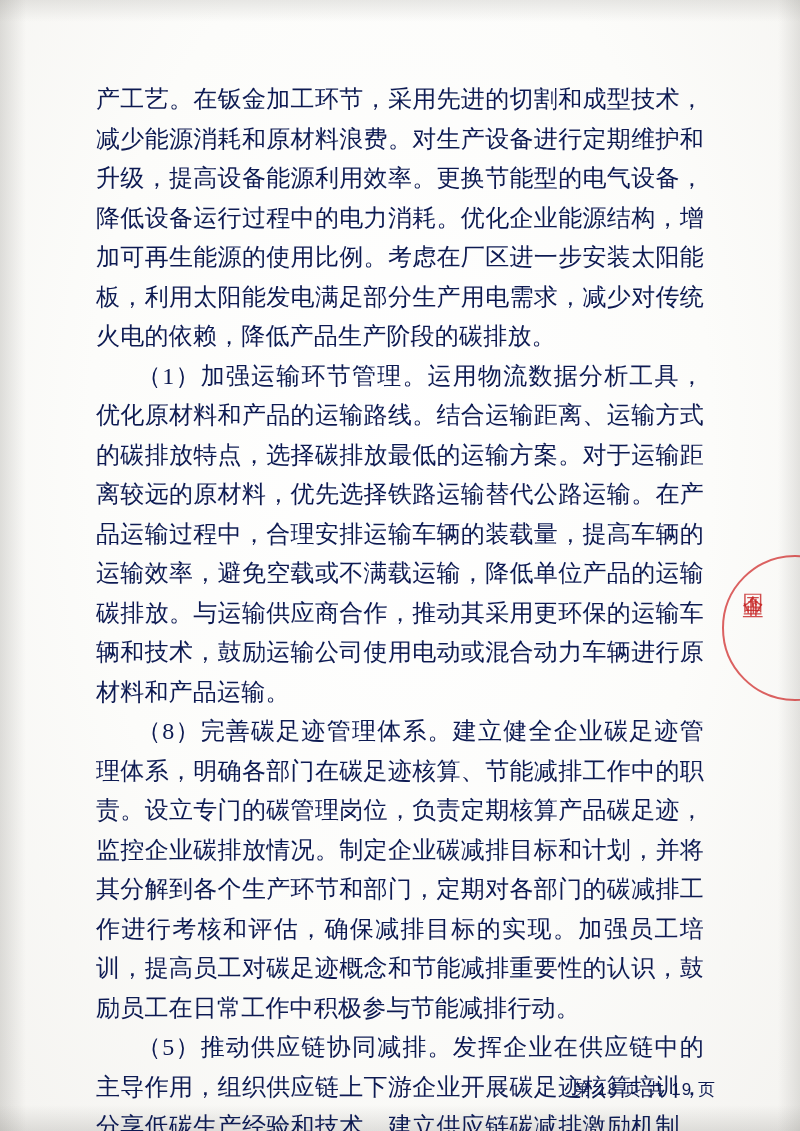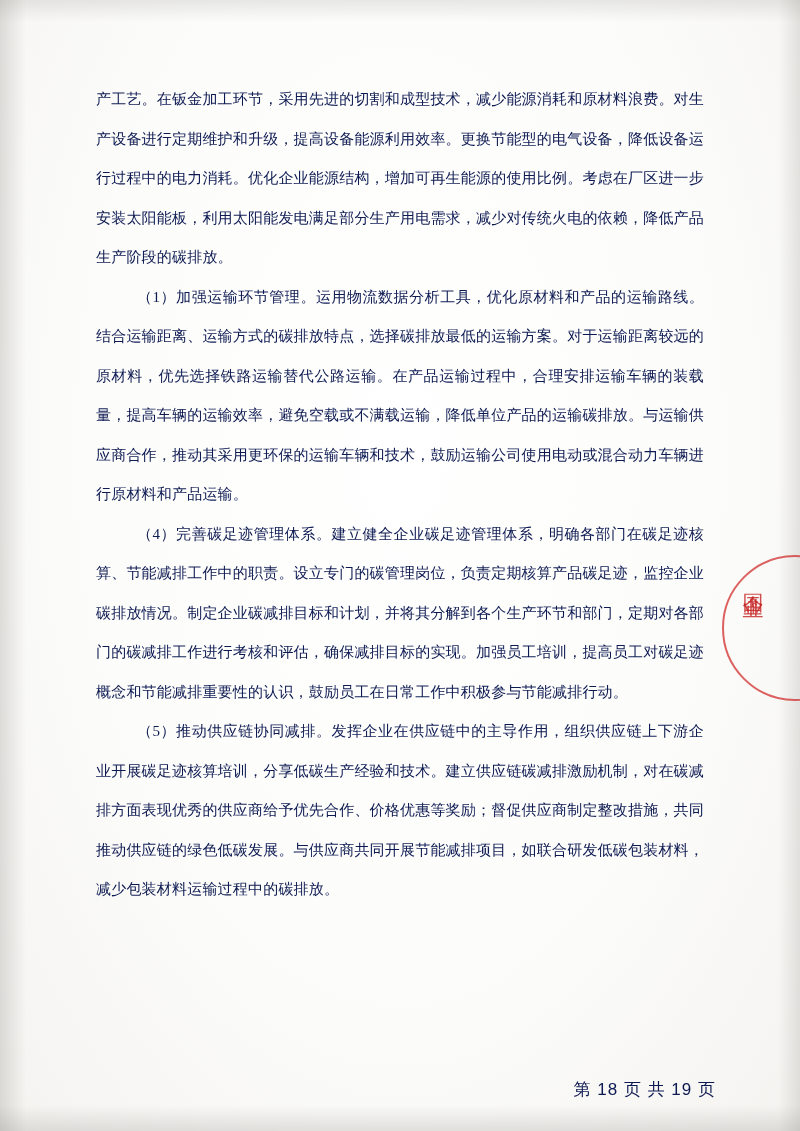--- a/index.html
+++ b/index.html
@@ -46,21 +46,21 @@
   }
 
   .body-text {
     position: absolute;
     left: 96px;
     top: 80px;
     width: 608px;
   }
   .para {
     margin: 0 0 0 0;
-    font-size: 15px;
+    font-size: 24px;
     line-height: 39.5px;
     color: #0d1a52;
     text-align: justify;
     text-justify: inter-ideograph;
     letter-spacing: 0.2px;
     font-family: "Liberation Serif", "DejaVu Serif", serif;
   }
   .para.indent {
     text-indent: 41px;
   }
@@ -131,21 +131,21 @@
   <div class="page-inner"></div>
 
   <div class="edge-shade-top"></div>
   <div class="edge-shade-left"></div>
   <div class="edge-shade-right"></div>
   <div class="edge-shade-bottom"></div>
 
   <div class="body-text">
     <p class="para">产工艺。在钣金加工环节，采用先进的切割和成型技术，减少能源消耗和原材料浪费。对生产设备进行定期维护和升级，提高设备能源利用效率。更换节能型的电气设备，降低设备运行过程中的电力消耗。优化企业能源结构，增加可再生能源的使用比例。考虑在厂区进一步安装太阳能板，利用太阳能发电满足部分生产用电需求，减少对传统火电的依赖，降低产品生产阶段的碳排放。</p>
     <p class="para indent">（1）加强运输环节管理。运用物流数据分析工具，优化原材料和产品的运输路线。结合运输距离、运输方式的碳排放特点，选择碳排放最低的运输方案。对于运输距离较远的原材料，优先选择铁路运输替代公路运输。在产品运输过程中，合理安排运输车辆的装载量，提高车辆的运输效率，避免空载或不满载运输，降低单位产品的运输碳排放。与运输供应商合作，推动其采用更环保的运输车辆和技术，鼓励运输公司使用电动或混合动力车辆进行原材料和产品运输。</p>
-    <p class="para indent">（4）完善碳足迹管理体系。建立健全企业碳足迹管理体系，明确各部门在碳足迹核算、节能减排工作中的职责。设立专门的碳管理岗位，负责定期核算产品碳足迹，监控企业碳排放情况。制定企业碳减排目标和计划，并将其分解到各个生产环节和部门，定期对各部门的碳减排工作进行考核和评估，确保减排目标的实现。加强员工培训，提高员工对碳足迹概念和节能减排重要性的认识，鼓励员工在日常工作中积极参与节能减排行动。</p>
+    <p class="para indent">（8）完善碳足迹管理体系。建立健全企业碳足迹管理体系，明确各部门在碳足迹核算、节能减排工作中的职责。设立专门的碳管理岗位，负责定期核算产品碳足迹，监控企业碳排放情况。制定企业碳减排目标和计划，并将其分解到各个生产环节和部门，定期对各部门的碳减排工作进行考核和评估，确保减排目标的实现。加强员工培训，提高员工对碳足迹概念和节能减排重要性的认识，鼓励员工在日常工作中积极参与节能减排行动。</p>
     <p class="para indent">（5）推动供应链协同减排。发挥企业在供应链中的主导作用，组织供应链上下游企业开展碳足迹核算培训，分享低碳生产经验和技术。建立供应链碳减排激励机制，对在碳减排方面表现优秀的供应商给予优先合作、价格优惠等奖励；督促供应商制定整改措施，共同推动供应链的绿色低碳发展。与供应商共同开展节能减排项目，如联合研发低碳包装材料，减少包装材料运输过程中的碳排放。</p>
   </div>
 
   <div class="seal-clip">
     <div class="inner">
       <div class="seal" style="left:0; top:0;">
         <div class="ring"></div>
         <div class="seal-text">国企业</div>
       </div>
     </div>

